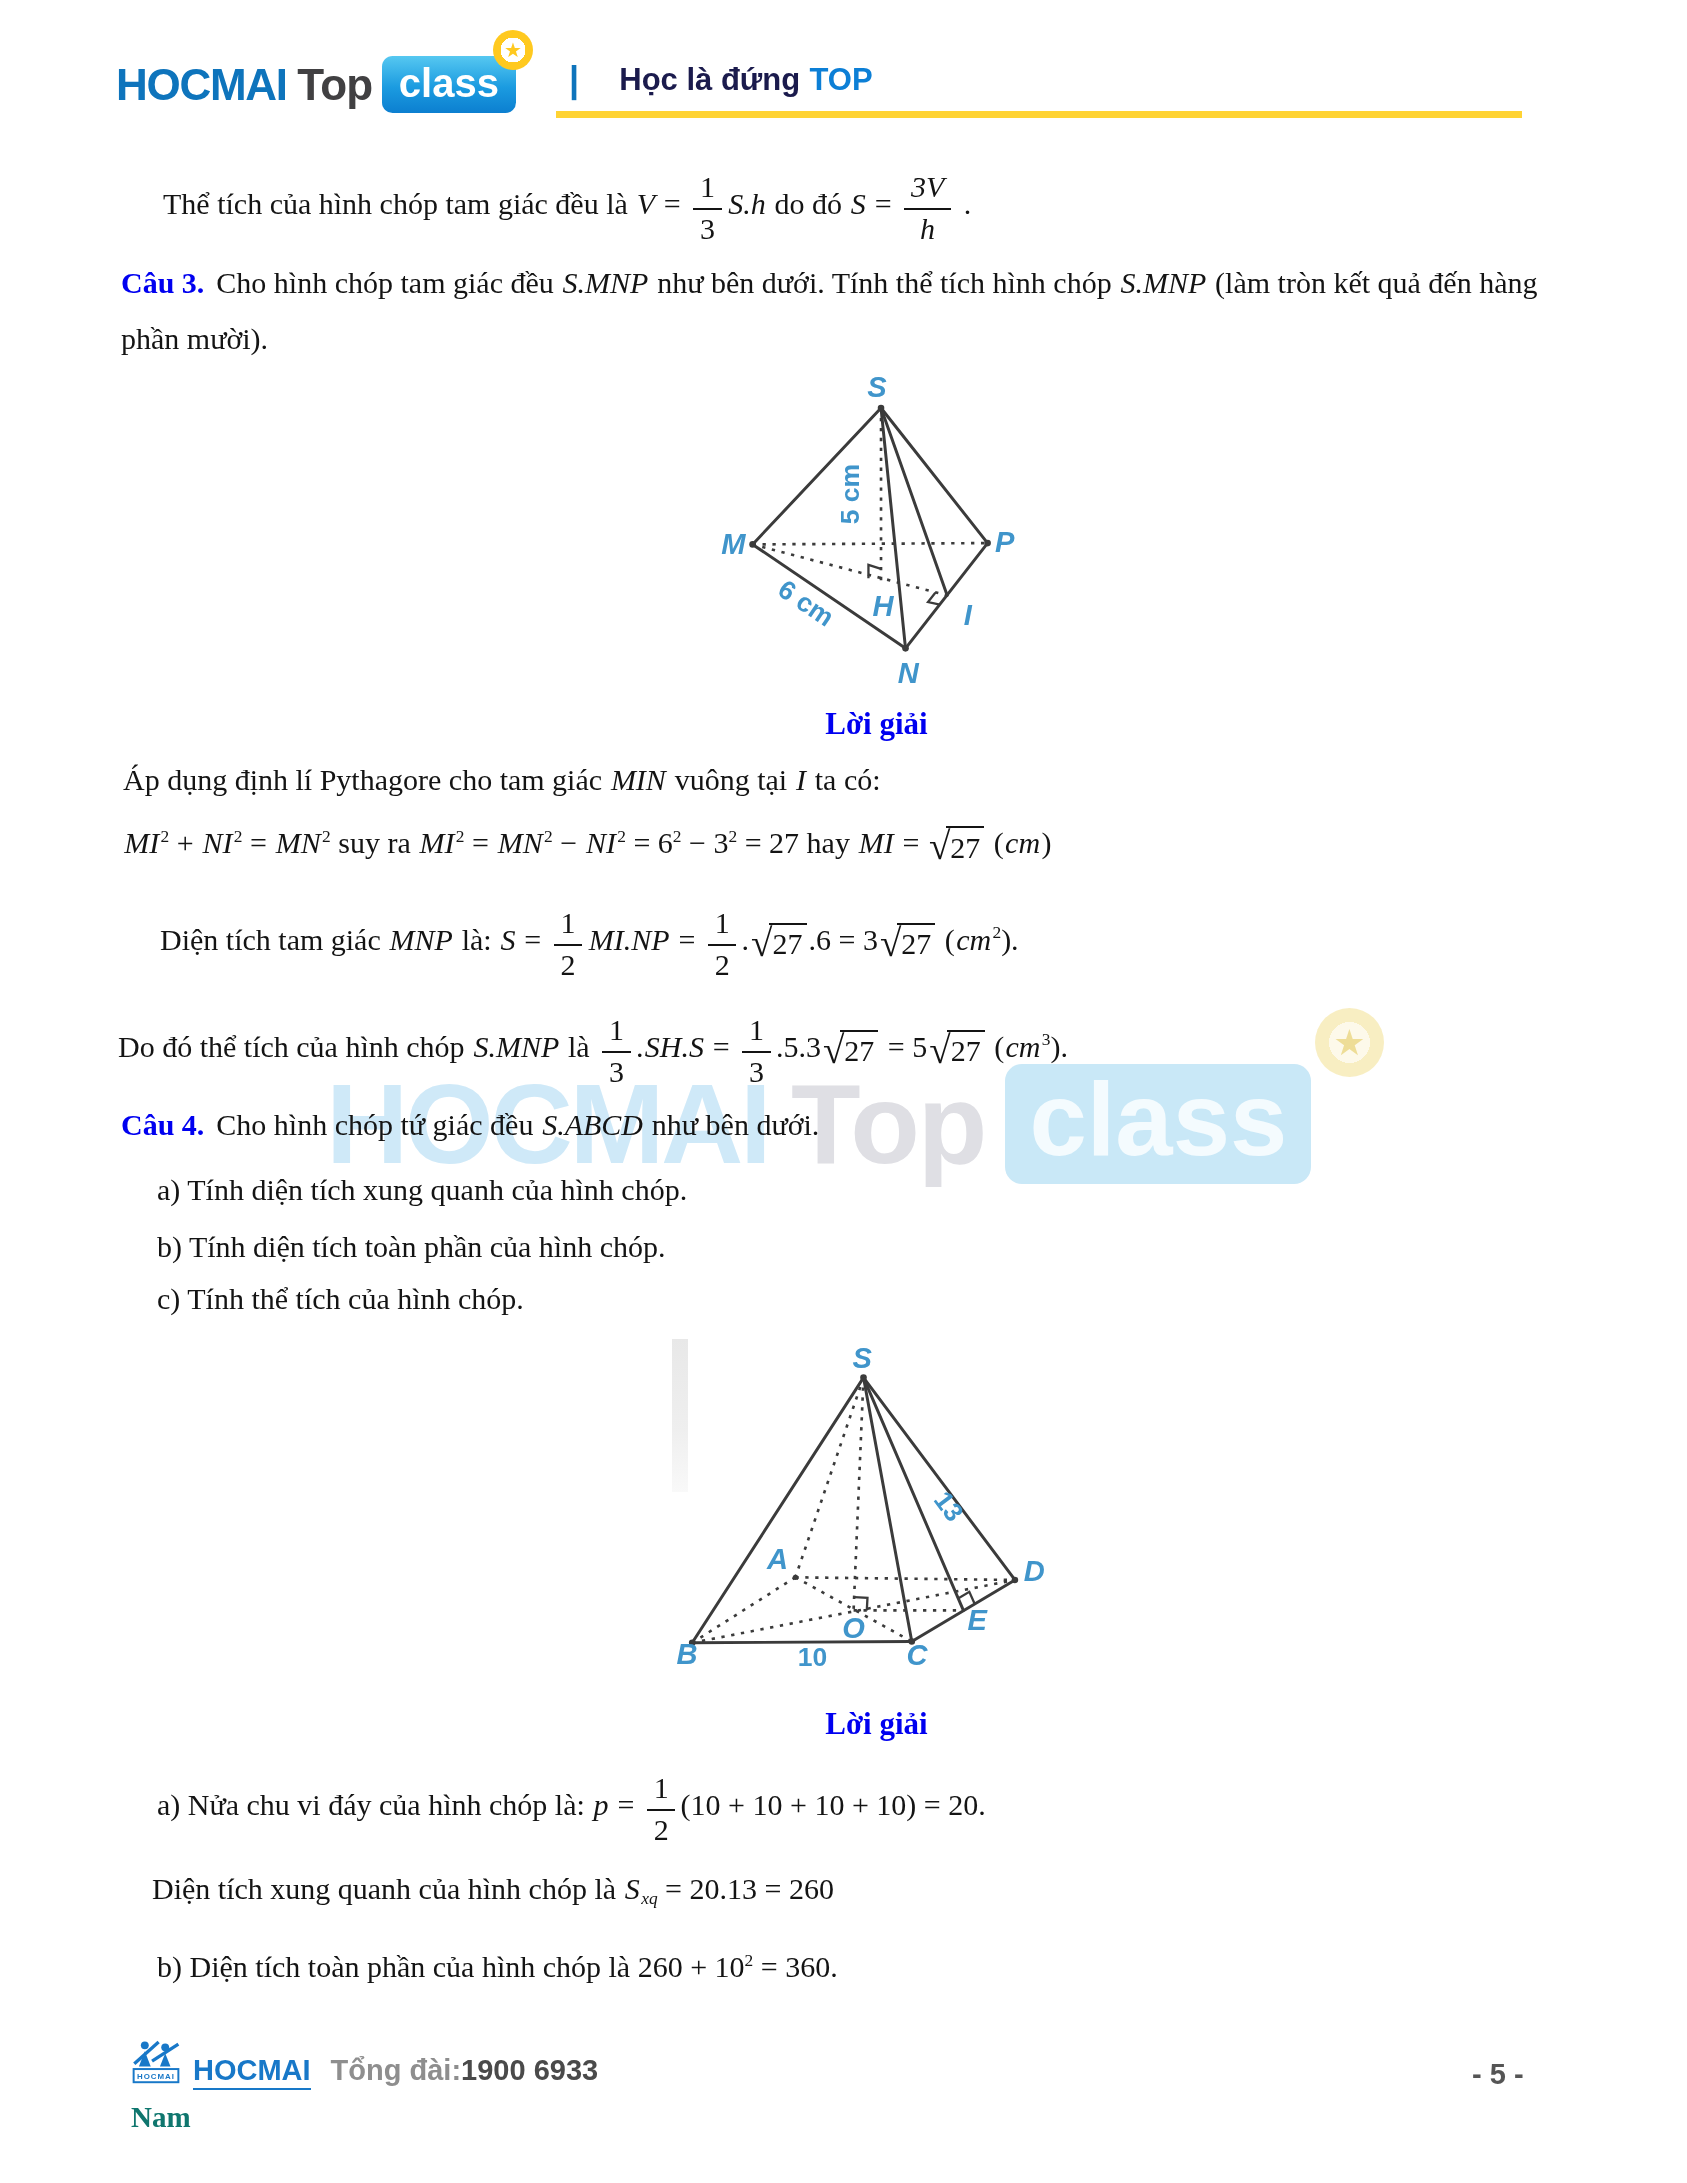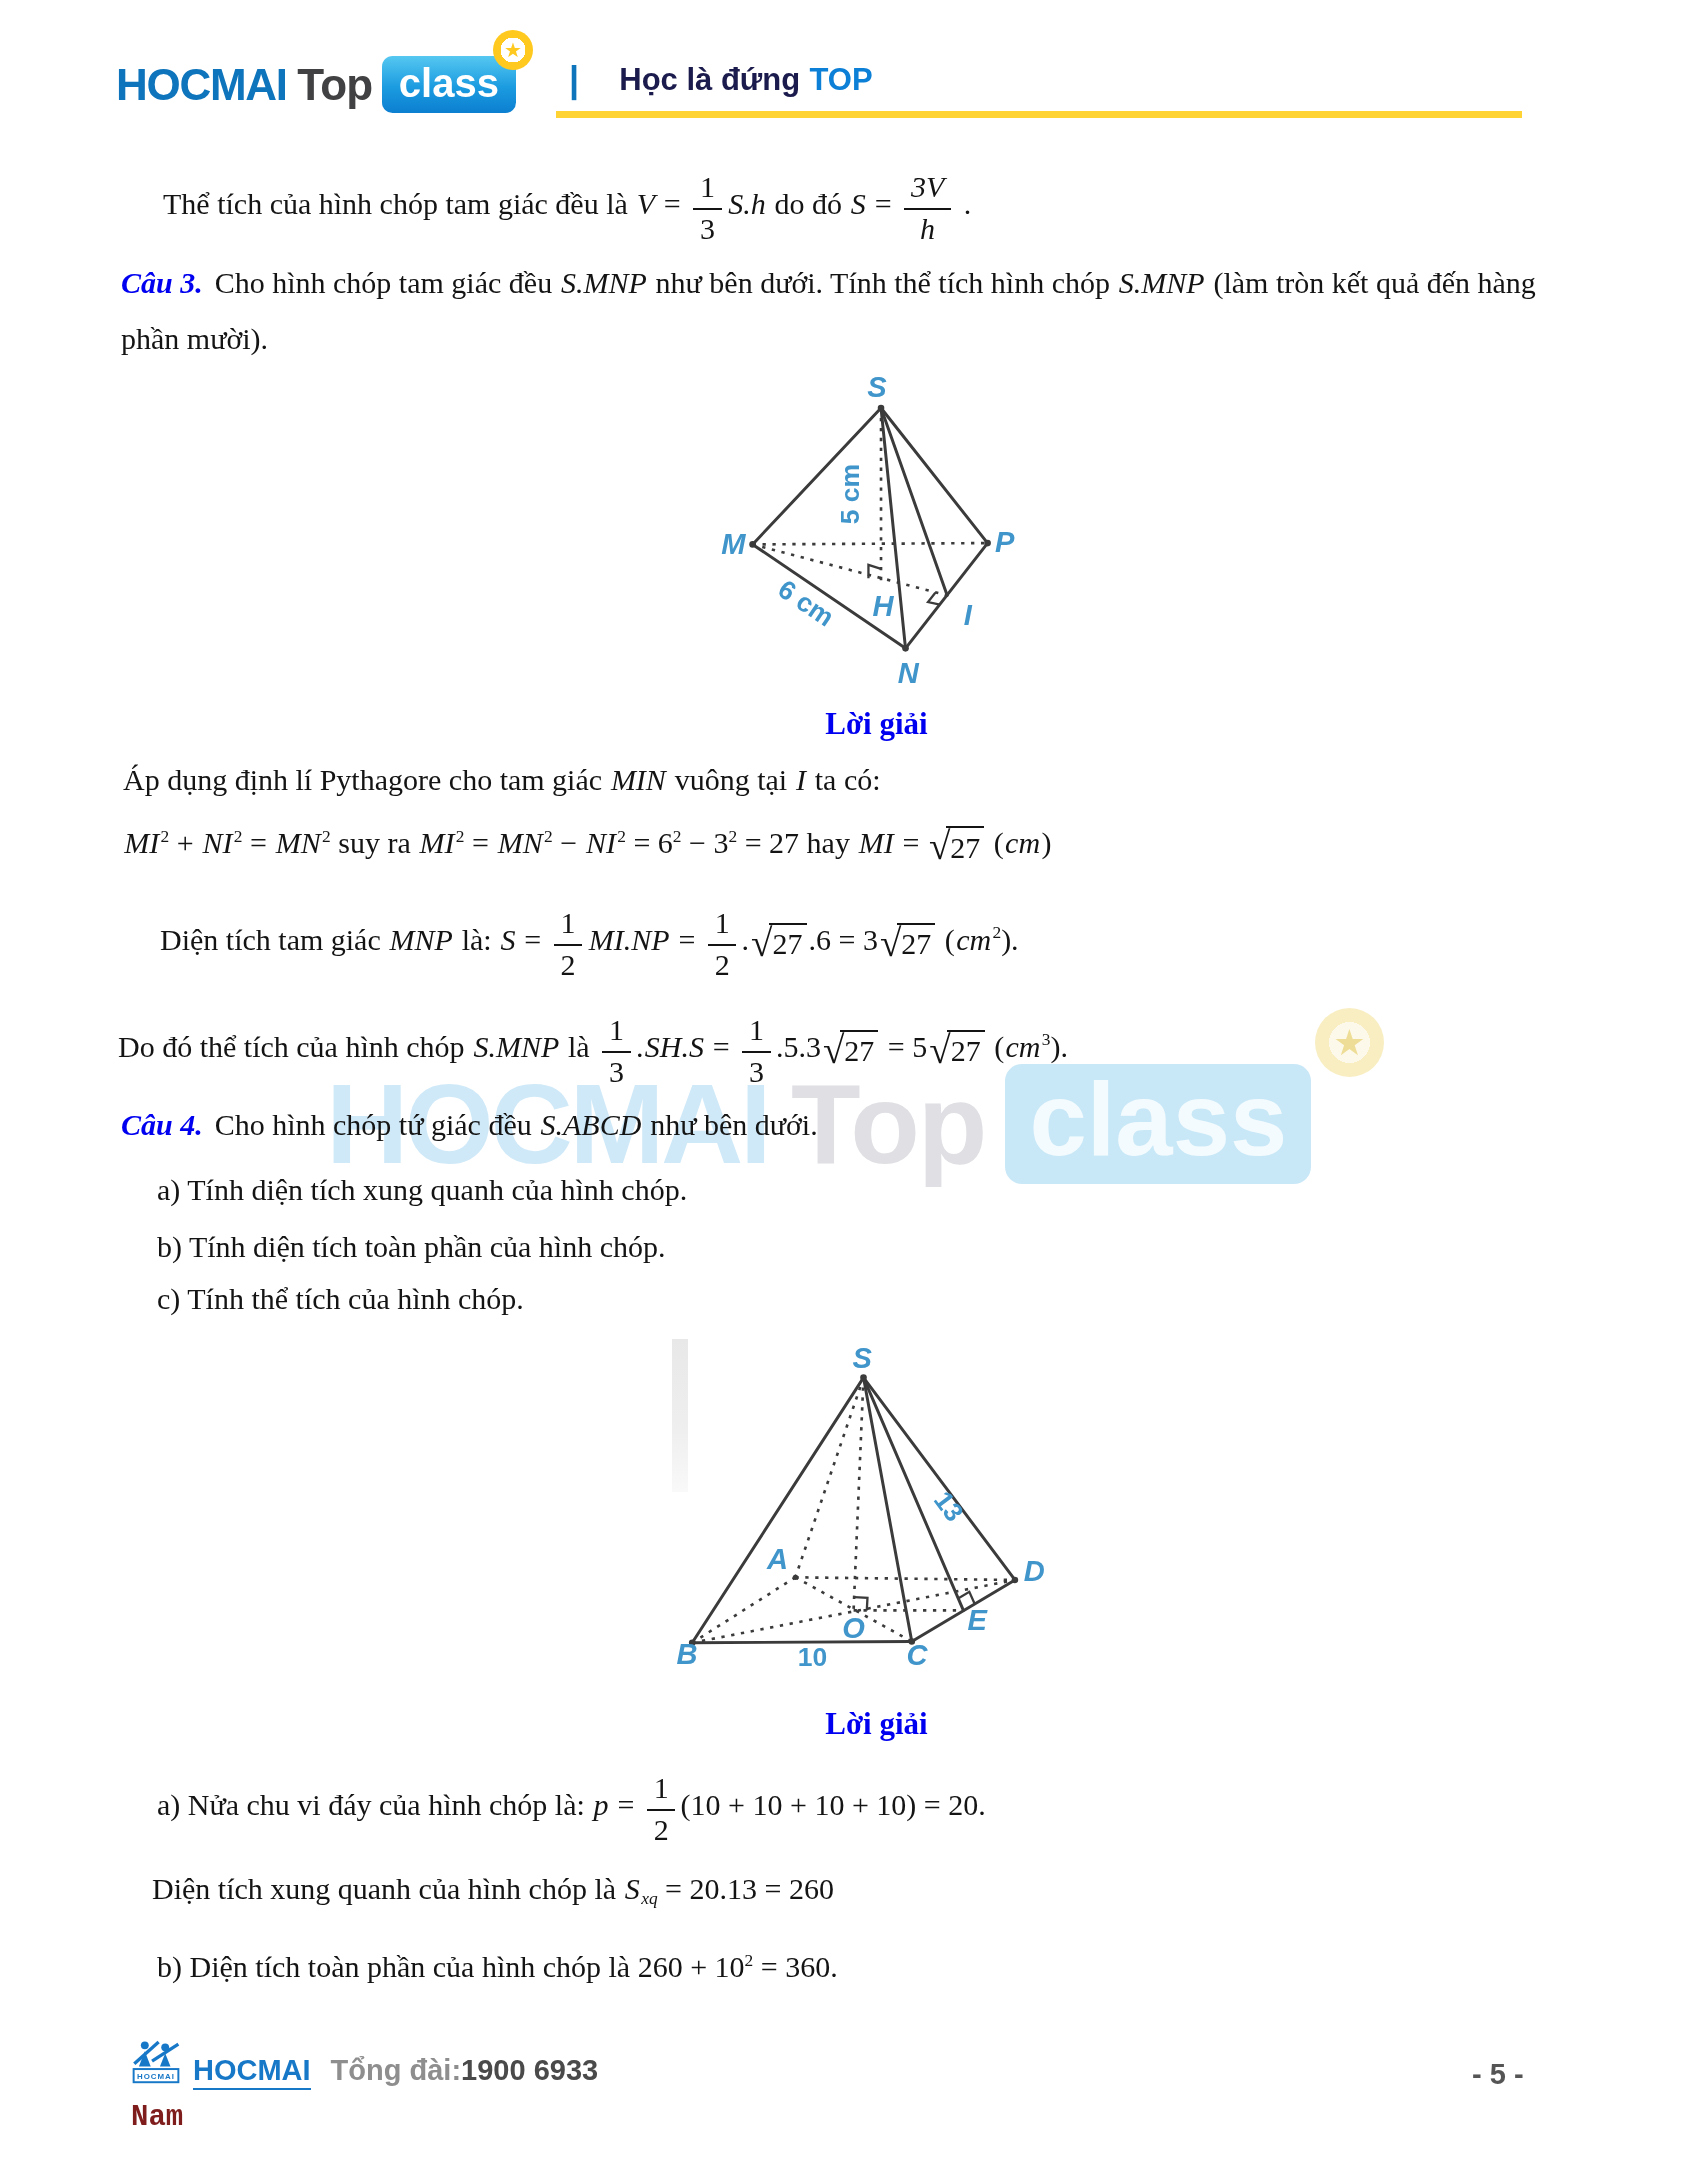--- a/index.html
+++ b/index.html
@@ -34,21 +34,21 @@
   .wm-class{margin-left:20px;background:#c9e8f7;color:#f4fbfe;border-radius:17px;
             padding:4px 24px 13.2px;font-size:103px;line-height:1;}
   .wm-star{left:1315px;top:1008px;width:69px;height:69px;border-radius:50%;
            background:radial-gradient(circle,#fdf9ea 0 42%,#f8eec2 42%);
            display:flex;align-items:center;justify-content:center;color:#eedd97;font-size:36px;}
 
   
   .body-text{font-size:30px;line-height:1.25;white-space:nowrap;}
   .wrap-text{font-size:30px;line-height:56px;white-space:normal;width:1456px;}
   .math{font-size:30px;line-height:1.1;white-space:nowrap;}
-  .qlabel{font-weight:700;color:#0000f0;margin-right:12px;font-style:italic;}
+  .qlabel{font-weight:700;color:#0000f0;margin-right:12px;}
   .loigiai{left:132px;width:1489px;text-align:center;font-size:31px;font-weight:700;color:#0000f0;line-height:1.25;}
   .mt{font-style:normal;}
   .mi{font-style:italic;padding:0 1.3px;}
   sup.ms{font-size:0.58em;vertical-align:0.65em;line-height:0;}
   sub.mb{font-size:0.58em;vertical-align:-0.3em;line-height:0;font-style:italic;}
   .frac{display:inline-flex;flex-direction:column;align-items:center;vertical-align:middle;
         margin:0 5.3px;text-align:center;}
   .frac .fn{display:block;padding:0 6.6px 2.6px;border-bottom:2.6px solid #141414;line-height:1.2;}
   .frac .fd{display:block;padding-top:2px;line-height:1.1;}
   .frac.it{font-style:italic;}
@@ -70,22 +70,22 @@
 
   
   .footer-line{left:193px;top:2054px;display:flex;align-items:baseline;white-space:nowrap;
                font-family:"Liberation Sans","DejaVu Sans",sans-serif;font-size:29px;}
   .f-brand{color:#1878c8;font-weight:800;border-bottom:2.6px solid #1878c8;padding-bottom:1.3px;}
   .f-desc{color:#2f2f2f;font-weight:600;margin-left:9.3px;}
   .f-hot-label{color:#8e8e8e;font-weight:600;margin-left:20px;}
   .f-hot-num{color:#4a4a4a;font-weight:700;}
   .f-page{left:1472px;top:2058px;color:#555;font-weight:700;font-size:29px;
           font-family:"Liberation Sans","DejaVu Sans",sans-serif;}
-  .f-nam{left:131px;top:2101px;color:#7f1d1d;font-weight:600;font-size:29px;
-         font-family:Liberation Mono, monospace;}
+  .f-nam{left:131px;top:2101px;color:#0f766e;font-weight:600;font-size:29px;
+         font-family:Liberation Serif, serif;}
 </style>
 </head>
 <body>
 
 <div class="page">
 
   <div class="abs watermark">
     <span class="wm-hocmai">HOCMAI</span>
     <span class="wm-top">Top</span>
     <span class="wm-class">class</span>

